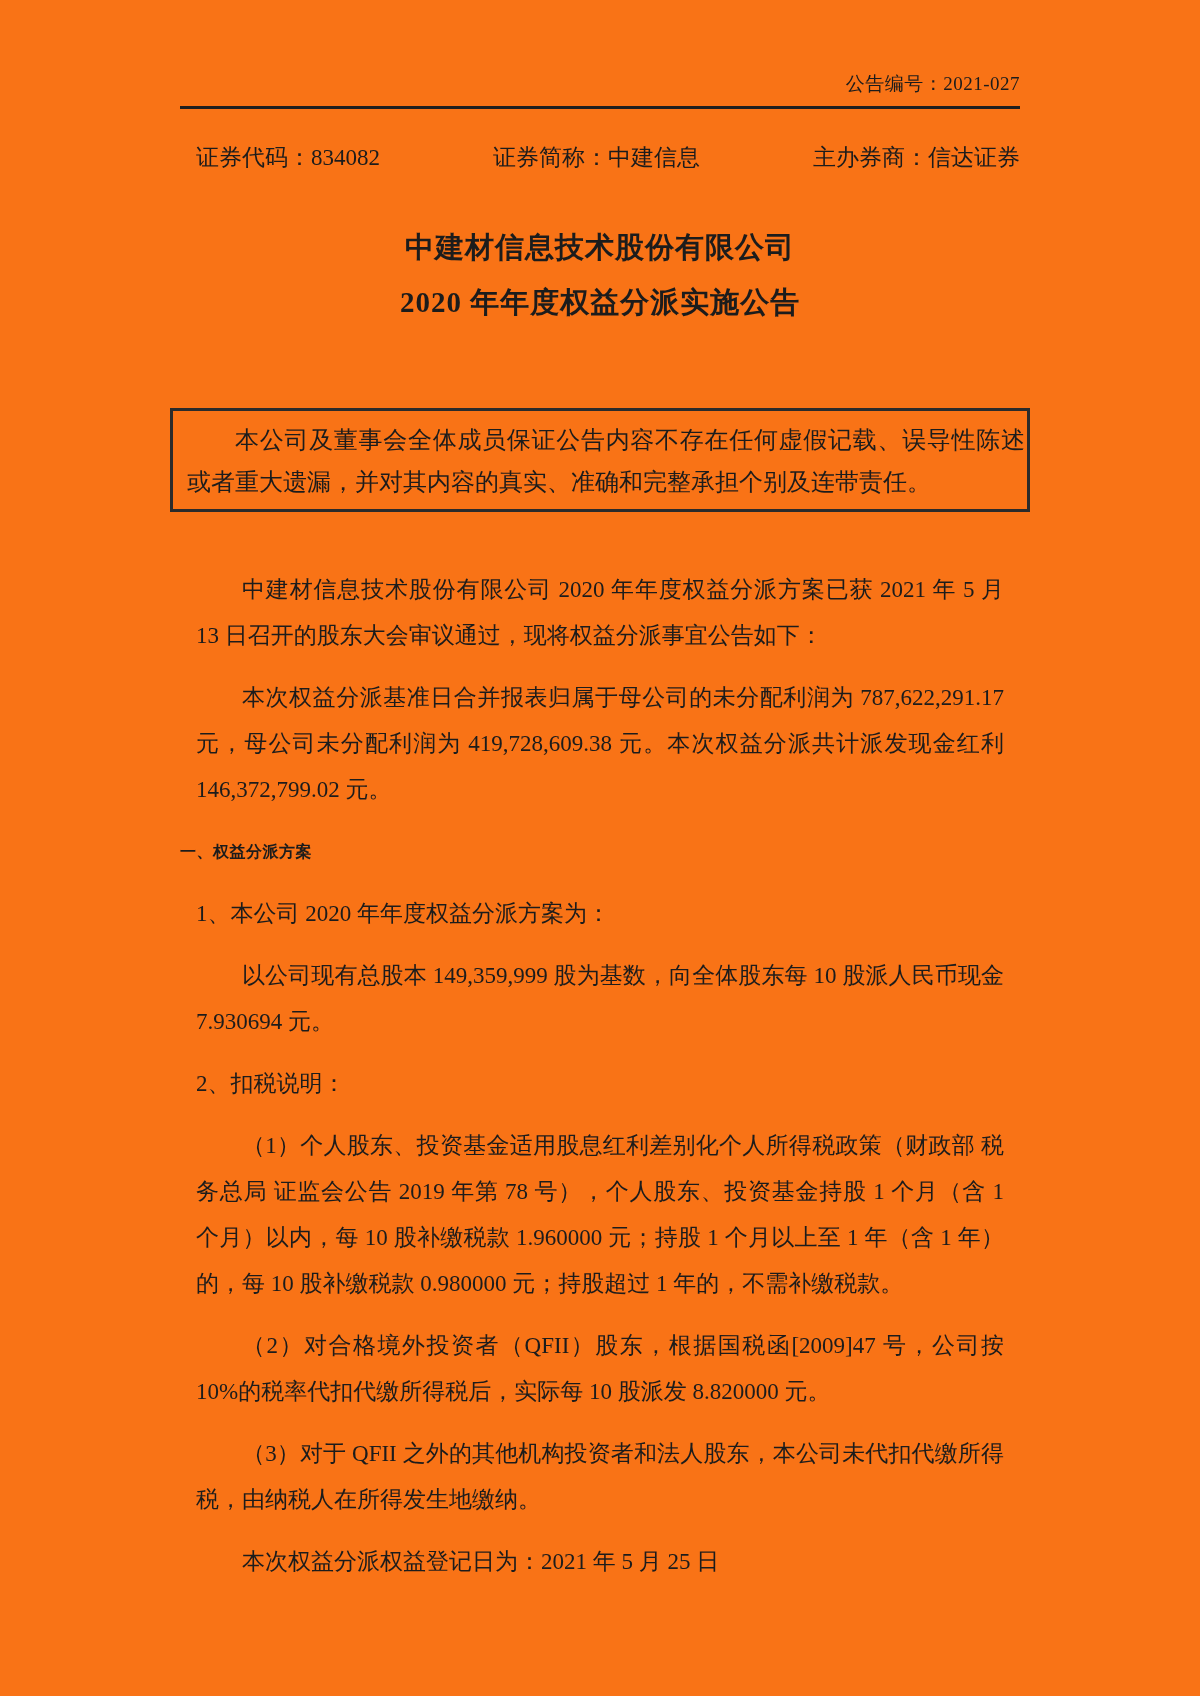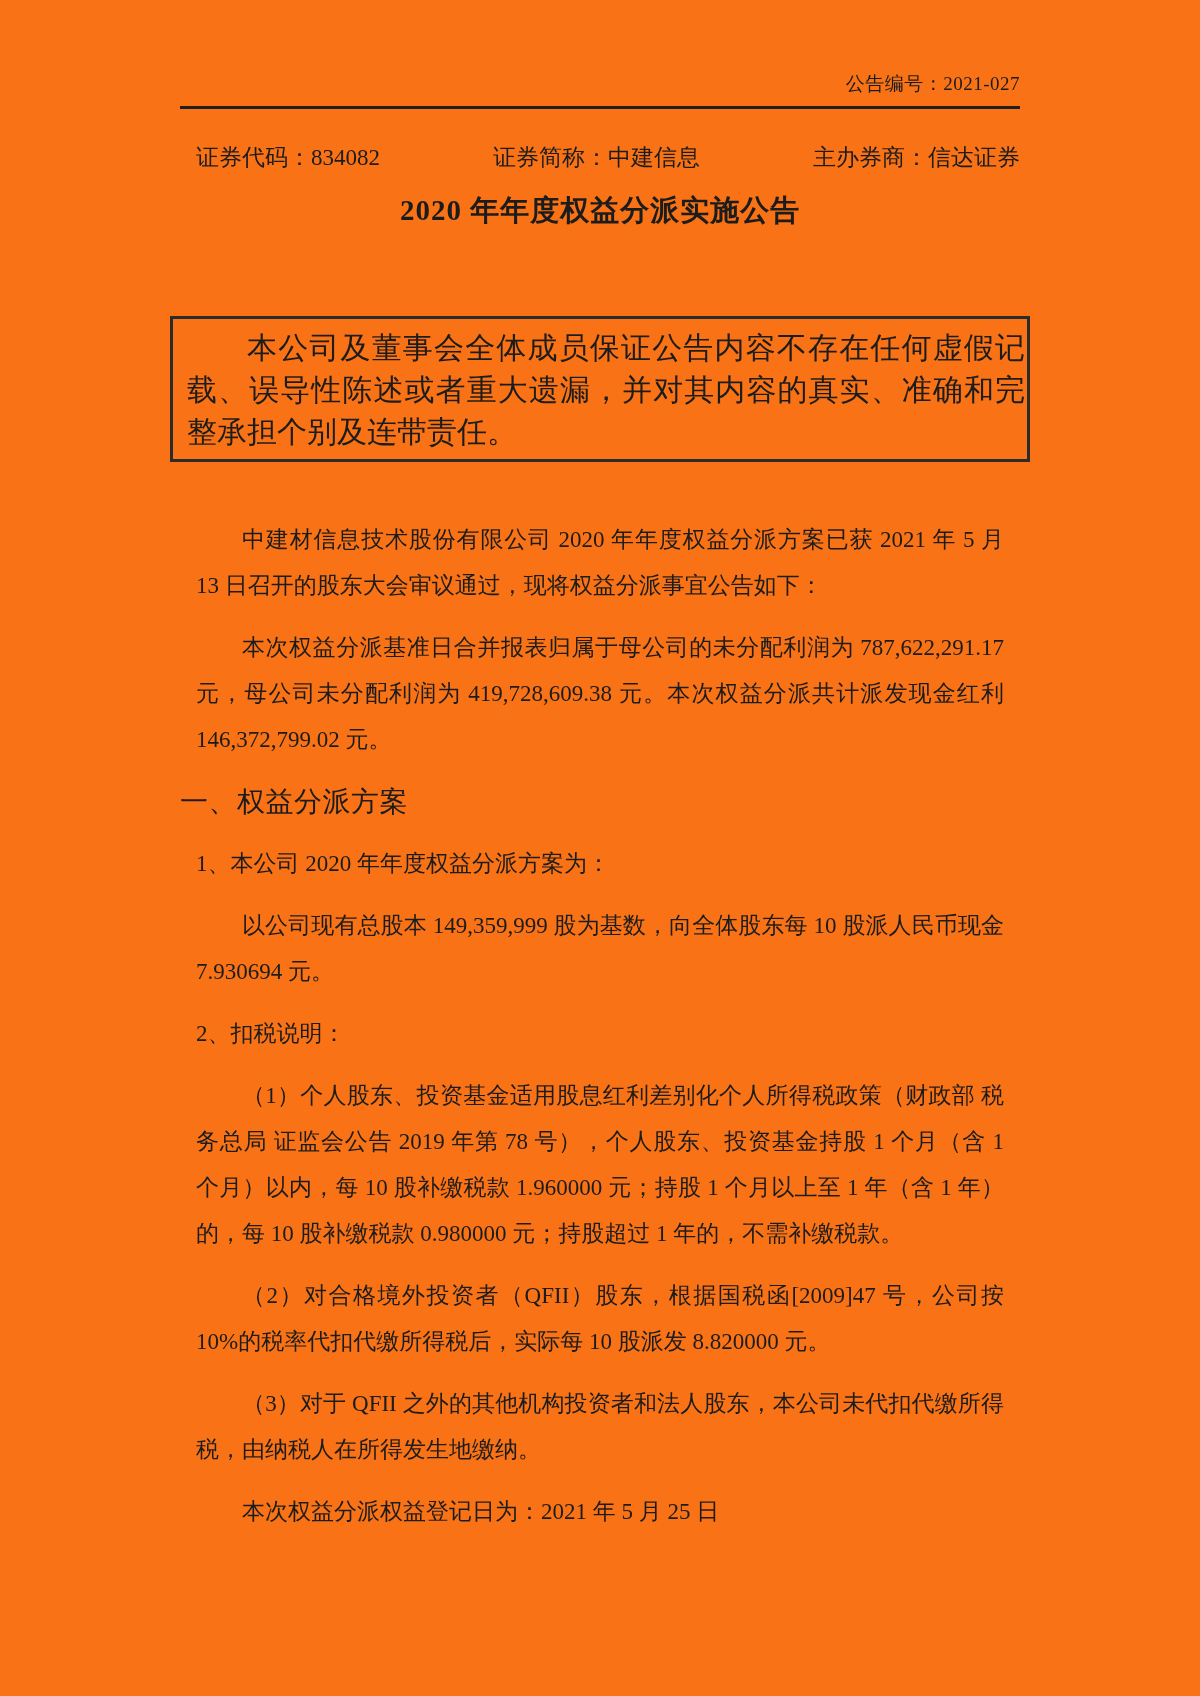--- a/index.html
+++ b/index.html
@@ -45,41 +45,41 @@
     line-height: 36px;
     letter-spacing: 1px;
   }
   .doc-title.first { margin-top: 56px; }
   .doc-title.second { margin-top: 19px; }
 
   .disclaimer-box {
     margin: 88px -10px 0 -10px;
     border: 3px solid #2b2b2b;
     padding: 8px 2px 6px 14px;
-    font-size: 30px;
+    font-size: 24px;
     line-height: 42px;
     text-align: justify;
     text-indent: 2em;
   }
 
   .para {
     margin: 16px;
     font-size: 23px;
     line-height: 46px;
     text-align: justify;
     text-indent: 2em;
   }
   .para.no-indent { text-indent: 0; }
   .para.first-body { margin-top: 55px; }
 
   .section-heading {
     margin: 12px 0 0 0;
     font-family: "Liberation Sans", "DejaVu Sans", sans-serif;
-    font-weight: normal;
-    font-size: 28px;
+    font-weight: bold;
+    font-size: 16px;
     line-height: 46px;
     letter-spacing: 0.5px;
   }
   .section-heading.second { margin-top: 24px; }
   .para.item-2 { margin-top: 4px; }
 </style>
 </head>
 <body>
 
 <div class="page">
@@ -88,20 +88,21 @@
     <div class="meta-row">公告编号：2021-027</div>
 
     <hr class="header-rule">
 
     <div class="securities-row">
       <span>证券代码：834082</span>
       <span>证券简称：中建信息</span>
       <span>主办券商：信达证券</span>
     </div>
 
+    <h1 class="doc-title first">中建材信息技术股份有限公司</h1>
     <h1 class="doc-title second">2020 年年度权益分派实施公告</h1>
 
     <div class="disclaimer-box">本公司及董事会全体成员保证公告内容不存在任何虚假记载、误导性陈述或者重大遗漏，并对其内容的真实、准确和完整承担个别及连带责任。</div>
 
     <p class="para first-body">中建材信息技术股份有限公司 2020 年年度权益分派方案已获 2021 年 5 月 13 日召开的股东大会审议通过，现将权益分派事宜公告如下：</p>
     <p class="para">本次权益分派基准日合并报表归属于母公司的未分配利润为 787,622,291.17 元，母公司未分配利润为 419,728,609.38 元。本次权益分派共计派发现金红利 146,372,799.02 元。</p>
 
     <h2 class="section-heading">一、权益分派方案</h2>
 
     <p class="para no-indent">1、本公司 2020 年年度权益分派方案为：</p>

